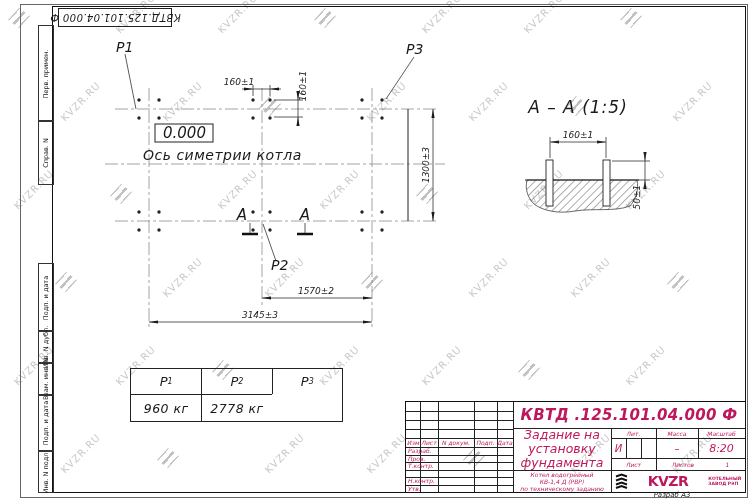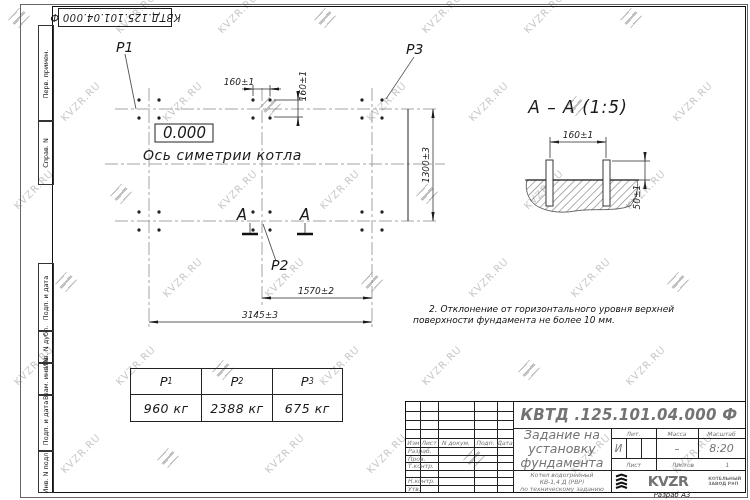--- a/index.html
+++ b/index.html
@@ -38,21 +38,21 @@
           display:grid;grid-template-columns:1fr 1fr 1fr;grid-template-rows:25px 1fr;
           font-style:italic;text-align:center}
   .ptable>div{border-left:1px solid #222;border-top:1px solid #222;display:flex;align-items:center;justify-content:center}
   .ptable>div:nth-child(3n+1){border-left:none}
   .ptable>div:nth-child(-n+3){border-top:none}
   .pth{font-size:13px}.pth sub{font-size:8px}
   .ptv{font-size:12.5px;letter-spacing:.5px}
   
   .tb{position:absolute;left:405px;top:401px;width:339px;height:90px;border:1.4px solid #111;z-index:2;font-style:italic}
   .tb .ln{position:absolute;background:#222}
-  .tb .c{position:absolute;display:flex;align-items:center;justify-content:center;text-align:center;color:#737373}
+  .tb .c{position:absolute;display:flex;align-items:center;justify-content:center;text-align:center;color:#be185d}
   .f6{font-size:6px}
   .docnum{font-size:15px;font-weight:600;letter-spacing:.3px;white-space:nowrap}
   .tbtitle{font-size:12.5px;line-height:14px}
   .tbprod{font-size:6px;line-height:7px}
   .brand{font-style:normal;font-weight:800;font-size:14px;letter-spacing:-.5px}
   .brandcap{font-style:normal;font-weight:700;font-size:4.5px;line-height:5px;text-align:left}
   .fmt{position:absolute;left:600px;top:491px;width:144px;text-align:center;font-size:7px;
        font-style:italic;z-index:2;color:#222}
 </style>
 </head>
@@ -218,39 +218,37 @@
       <rect x="546" y="160" width="7" height="46" fill="#fff" stroke="#222" stroke-width="0.9"></rect>
       <rect x="603" y="160" width="7" height="46" fill="#fff" stroke="#222" stroke-width="0.9"></rect>
       <path class="dim" d="M550,142 H606 M550,158 V137 M606,158 V137 M645,153 V188 M612,161 H650 M637,180 H650"></path>
       <text x="578" y="113" font-size="17" text-anchor="middle" letter-spacing="1">А – А (1:5)</text>
       <text x="578" y="138" font-size="9" text-anchor="middle">160±1</text>
       <text x="640" y="197" font-size="9" text-anchor="middle" transform="rotate(-90 640 197)">50±1</text>
     </g>
   </svg>
 
   <div class="notes">
-    <p>2. Отклонение от горизонтального уровня верхней поверхности фундамента не более 10 мм.</p>
   </div>
 
   <div class="ptable">
     <div class="pth">
         <span>Р</span>
         <sub>1</sub>
       </div>
     <div class="pth">
         <span>Р</span>
         <sub>2</sub>
       </div>
     <div class="pth">
         <span>Р</span>
         <sub>3</sub>
       </div>
     <div class="ptv">960 кг</div>
-    <div class="ptv">2388 кг</div>
-    <div class="ptv">675 кг</div>
+    <div class="ptv">2778 кг</div>
   </div>
 
   <div class="tb">
     <div>
 
       <div class="ln" style="left:107px;top:0;width:1.3px;height:90px"></div>
       <div class="ln" style="left:205px;top:26px;width:1.3px;height:64px"></div>
       <div class="ln" style="left:14px;top:0;width:0.7px;height:90px"></div>
       <div class="ln" style="left:32px;top:0;width:0.7px;height:90px"></div>
       <div class="ln" style="left:68px;top:0;width:0.7px;height:90px"></div>

